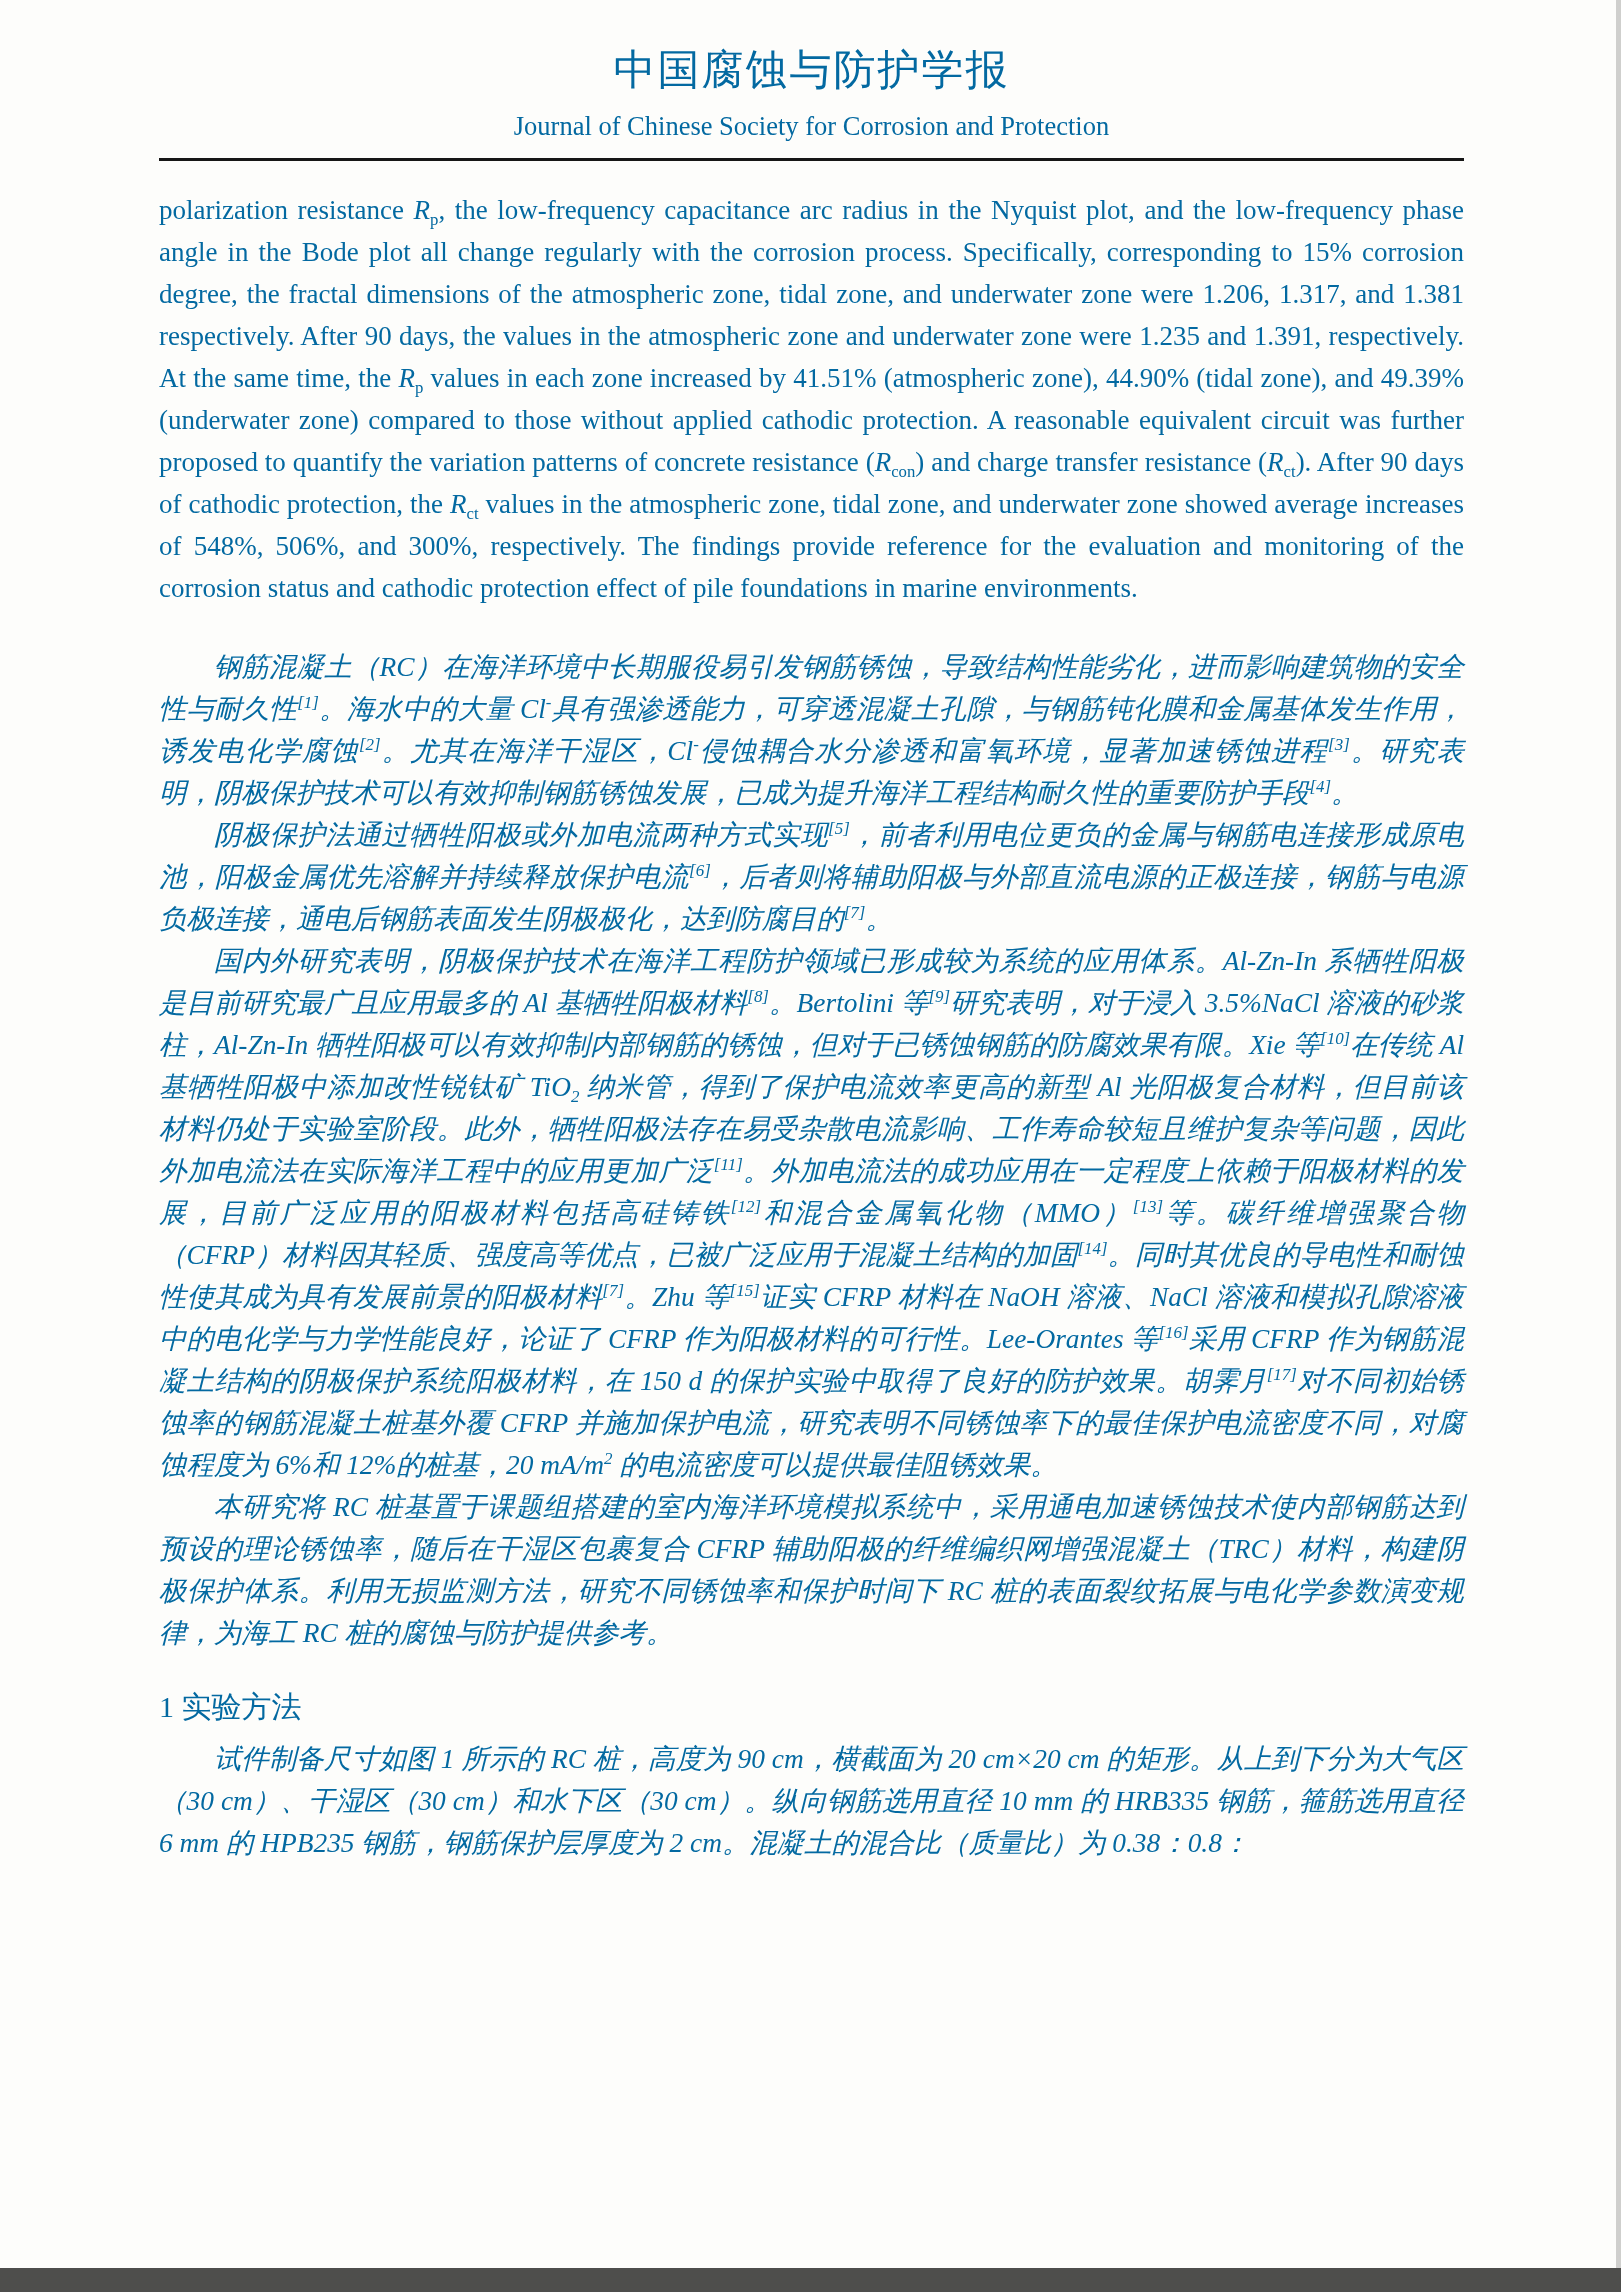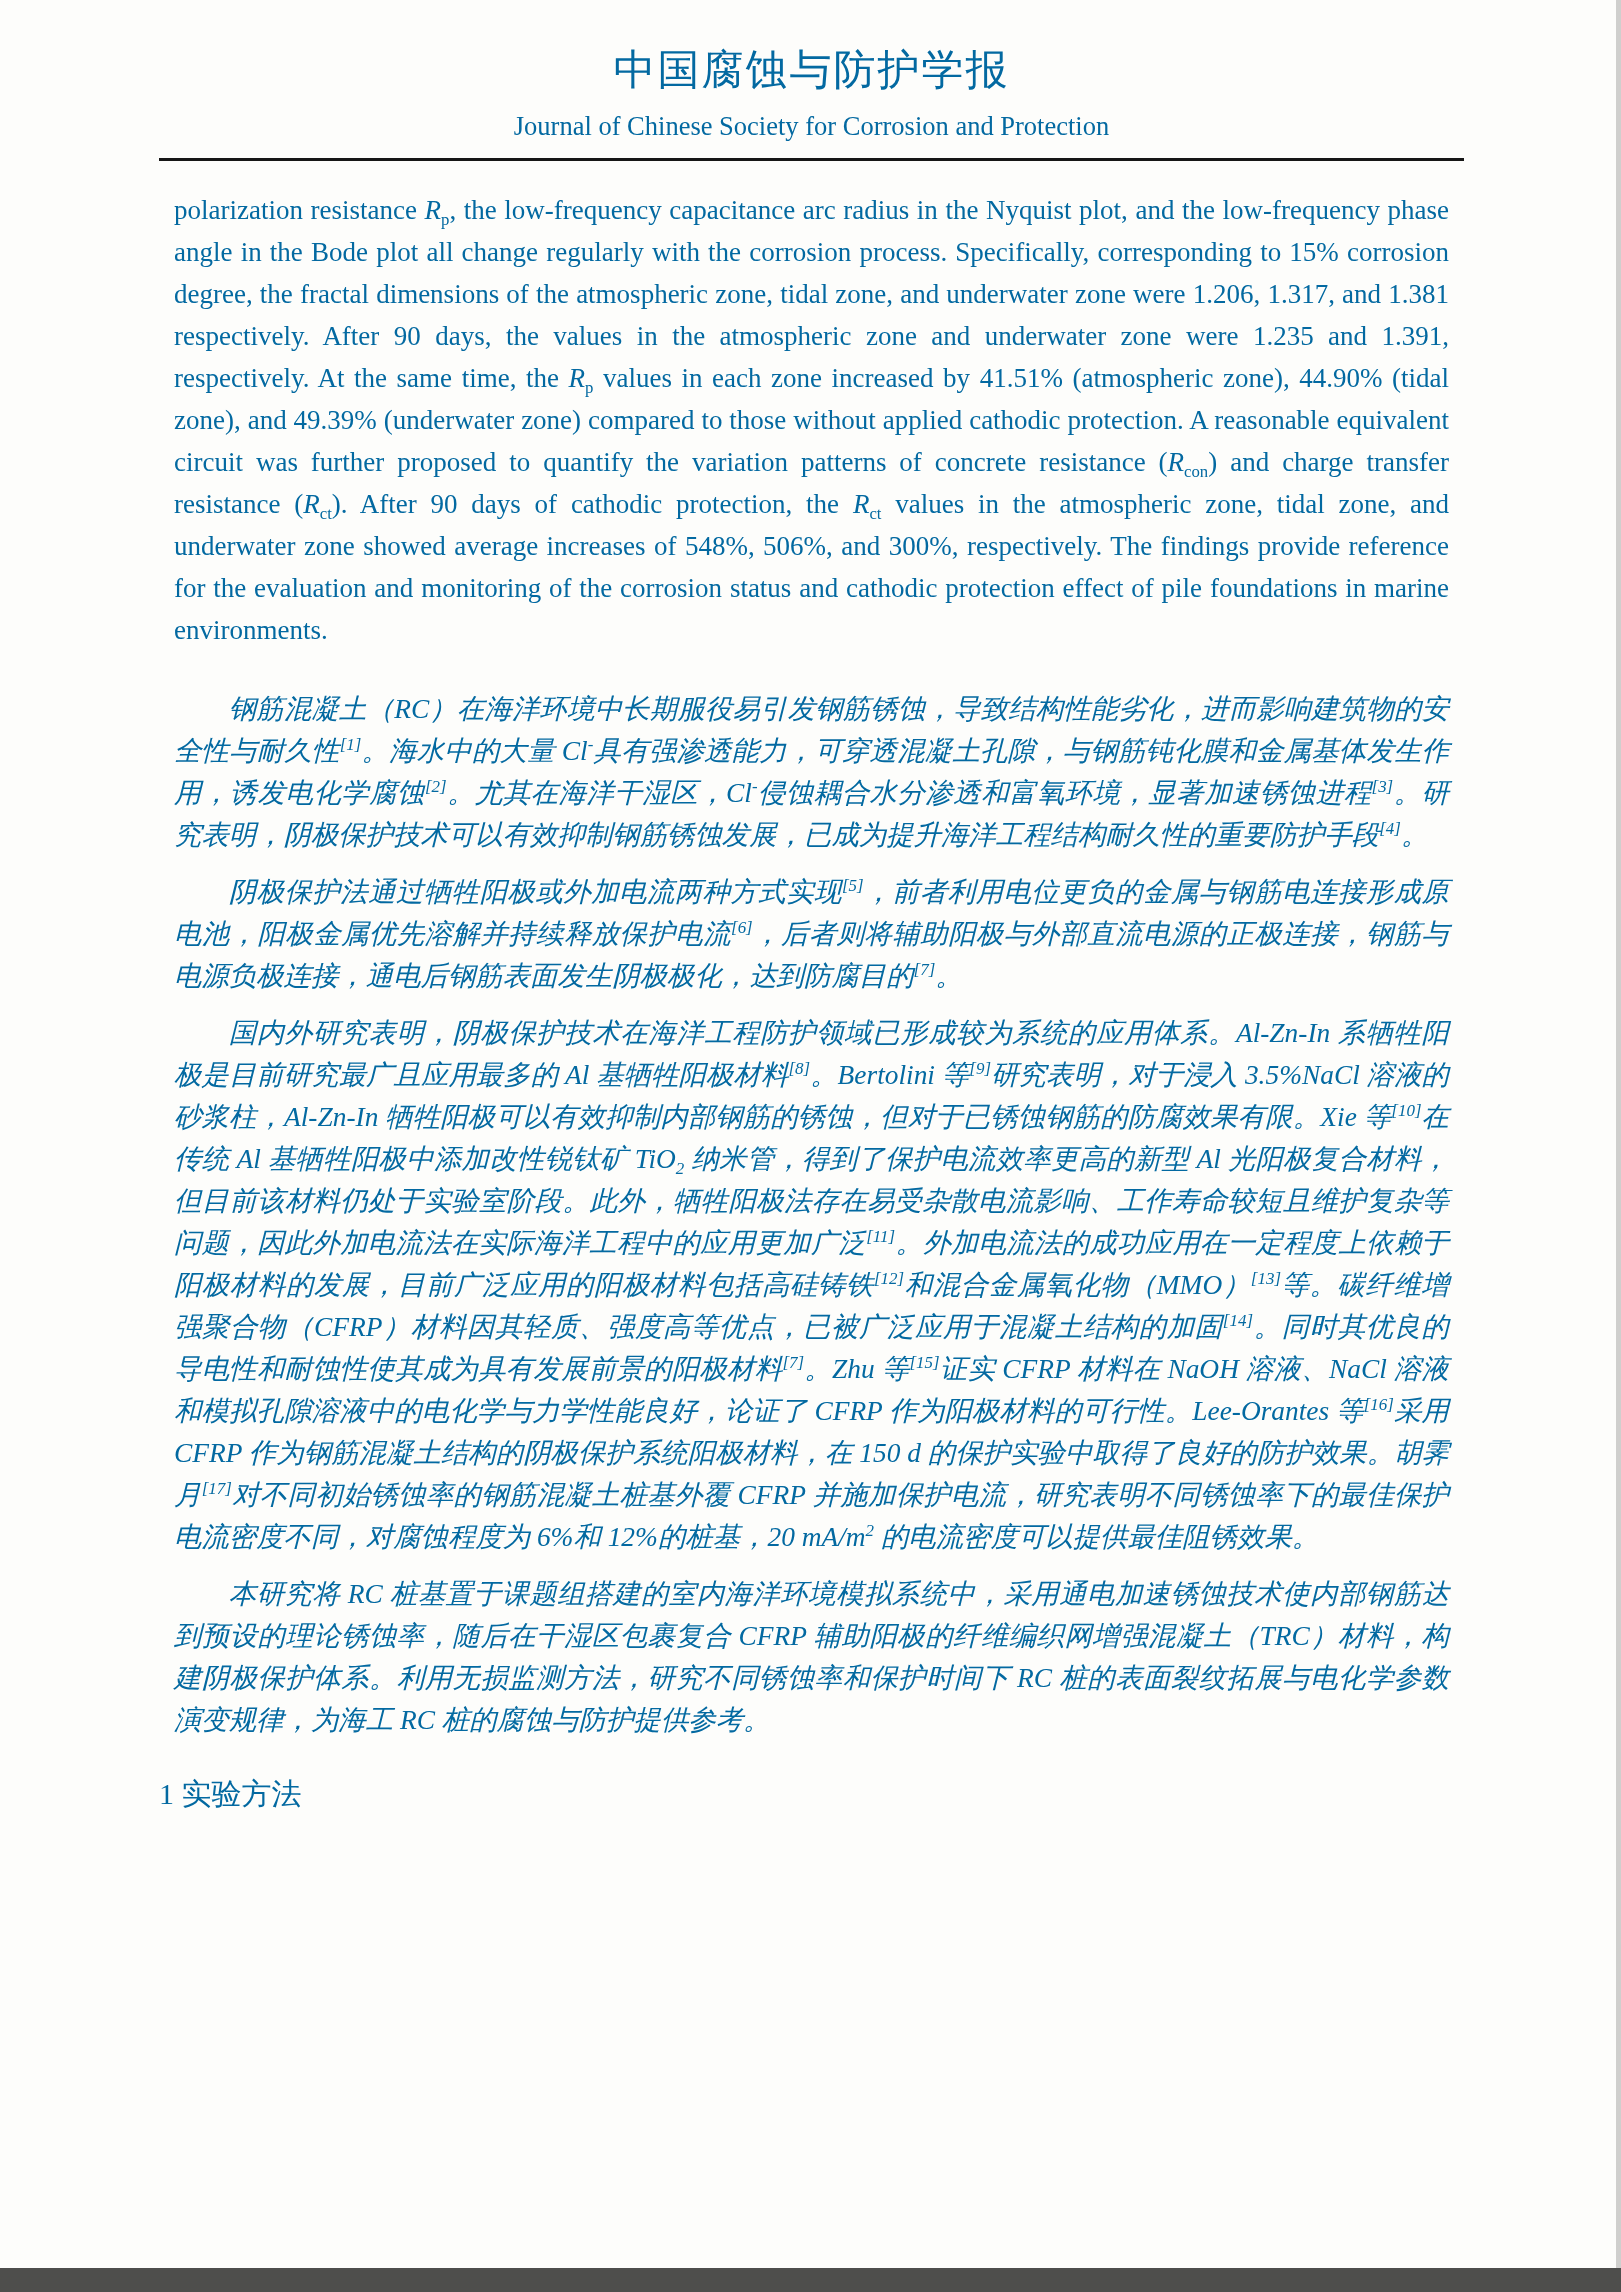--- a/index.html
+++ b/index.html
@@ -33,21 +33,21 @@
     font-size: 26.5px;
     line-height: 33px;
     text-align: center;
   }
   .header-rule {
     margin-top: 15.7px;
     height: 0;
     border-bottom: 3.9px solid #161616;
   }
   .para {
-    margin: 15px;
+    margin: 0;
     font-size: 27.4px;
     line-height: 42px;
     text-align: justify;
   }
   .en { font-size: 27px; }
   .abstract-cont { margin-top: 27.4px; }
   .keywords { margin-top: 39px; }
   .zh-start { margin-top: 37px; }
   .indent { text-indent: 2em; font-style: italic; }
   sup { font-size: 0.62em; line-height: 0; vertical-align: super; }
@@ -86,19 +86,20 @@
     <p class="para en abstract-cont">polarization resistance <i>R</i><sub>p</sub>, the low-frequency capacitance arc radius in the Nyquist plot, and the low-frequency phase angle in the Bode plot all change regularly with the corrosion process. Specifically, corresponding to 15% corrosion degree, the fractal dimensions of the atmospheric zone, tidal zone, and underwater zone were 1.206, 1.317, and 1.381 respectively. After 90 days, the values in the atmospheric zone and underwater zone were 1.235 and 1.391, respectively. At the same time, the <i>R</i><sub>p</sub> values in each zone increased by 41.51% (atmospheric zone), 44.90% (tidal zone), and 49.39% (underwater zone) compared to those without applied cathodic protection. A reasonable equivalent circuit was further proposed to quantify the variation patterns of concrete resistance (<i>R</i><sub>con</sub>) and charge transfer resistance (<i>R</i><sub>ct</sub>). After 90 days of cathodic protection, the <i>R</i><sub>ct</sub> values in the atmospheric zone, tidal zone, and underwater zone showed average increases of 548%, 506%, and 300%, respectively. The findings provide reference for the evaluation and monitoring of the corrosion status and cathodic protection effect of pile foundations in marine environments.</p>
 
 
     <p class="para indent zh-start">钢筋混凝土（RC）在海洋环境中长期服役易引发钢筋锈蚀，导致结构性能劣化，进而影响建筑物的安全性与耐久性<sup>[1]</sup>。海水中的大量 Cl<sup>-</sup>具有强渗透能力，可穿透混凝土孔隙，与钢筋钝化膜和金属基体发生作用，诱发电化学腐蚀<sup>[2]</sup>。尤其在海洋干湿区，Cl<sup>-</sup>侵蚀耦合水分渗透和富氧环境，显著加速锈蚀进程<sup>[3]</sup>。研究表明，阴极保护技术可以有效抑制钢筋锈蚀发展，已成为提升海洋工程结构耐久性的重要防护手段<sup>[4]</sup>。</p>
     <p class="para indent">阴极保护法通过牺牲阳极或外加电流两种方式实现<sup>[5]</sup>，前者利用电位更负的金属与钢筋电连接形成原电池，阳极金属优先溶解并持续释放保护电流<sup>[6]</sup>，后者则将辅助阳极与外部直流电源的正极连接，钢筋与电源负极连接，通电后钢筋表面发生阴极极化，达到防腐目的<sup>[7]</sup>。</p>
     <p class="para indent">国内外研究表明，阴极保护技术在海洋工程防护领域已形成较为系统的应用体系。Al-Zn-In 系牺牲阳极是目前研究最广且应用最多的 Al 基牺牲阳极材料<sup>[8]</sup>。Bertolini 等<sup>[9]</sup>研究表明，对于浸入 3.5%NaCl 溶液的砂浆柱，Al-Zn-In 牺牲阳极可以有效抑制内部钢筋的锈蚀，但对于已锈蚀钢筋的防腐效果有限。Xie 等<sup>[10]</sup>在传统 Al 基牺牲阳极中添加改性锐钛矿 TiO<sub>2</sub> 纳米管，得到了保护电流效率更高的新型 Al 光阳极复合材料，但目前该材料仍处于实验室阶段。此外，牺牲阳极法存在易受杂散电流影响、工作寿命较短且维护复杂等问题，因此外加电流法在实际海洋工程中的应用更加广泛<sup>[11]</sup>。外加电流法的成功应用在一定程度上依赖于阳极材料的发展，目前广泛应用的阳极材料包括高硅铸铁<sup>[12]</sup>和混合金属氧化物（MMO）<sup>[13]</sup>等。碳纤维增强聚合物（CFRP）材料因其轻质、强度高等优点，已被广泛应用于混凝土结构的加固<sup>[14]</sup>。同时其优良的导电性和耐蚀性使其成为具有发展前景的阳极材料<sup>[7]</sup>。Zhu 等<sup>[15]</sup>证实 CFRP 材料在 NaOH 溶液、NaCl 溶液和模拟孔隙溶液中的电化学与力学性能良好，论证了 CFRP 作为阳极材料的可行性。Lee-Orantes 等<sup>[16]</sup>采用 CFRP 作为钢筋混凝土结构的阴极保护系统阳极材料，在 150 d 的保护实验中取得了良好的防护效果。胡霁月<sup>[17]</sup>对不同初始锈蚀率的钢筋混凝土桩基外覆 CFRP 并施加保护电流，研究表明不同锈蚀率下的最佳保护电流密度不同，对腐蚀程度为 6%和 12%的桩基，20 mA/m<sup>2</sup> 的电流密度可以提供最佳阻锈效果。</p>
     <p class="para indent">本研究将 RC 桩基置于课题组搭建的室内海洋环境模拟系统中，采用通电加速锈蚀技术使内部钢筋达到预设的理论锈蚀率，随后在干湿区包裹复合 CFRP 辅助阳极的纤维编织网增强混凝土（TRC）材料，构建阴极保护体系。利用无损监测方法，研究不同锈蚀率和保护时间下 RC 桩的表面裂纹拓展与电化学参数演变规律，为海工 RC 桩的腐蚀与防护提供参考。</p>
 
     <h2 class="sec-heading">1 实验方法</h2>
 
+    <p class="para indent">试件制备尺寸如图 1 所示的 RC 桩，高度为 90 cm，横截面为 20 cm×20 cm 的矩形。从上到下分为大气区（30 cm）、干湿区（30 cm）和水下区（30 cm）。纵向钢筋选用直径 10 mm 的 HRB335 钢筋，箍筋选用直径 6 mm 的 HPB235 钢筋，钢筋保护层厚度为 2 cm。混凝土的混合比（质量比）为 0.38：0.8：</p>
 
   </div>
 
   <div class="edge-right"></div>
   <div class="edge-bottom"></div>
 </div>
 
 
 </body></html>

